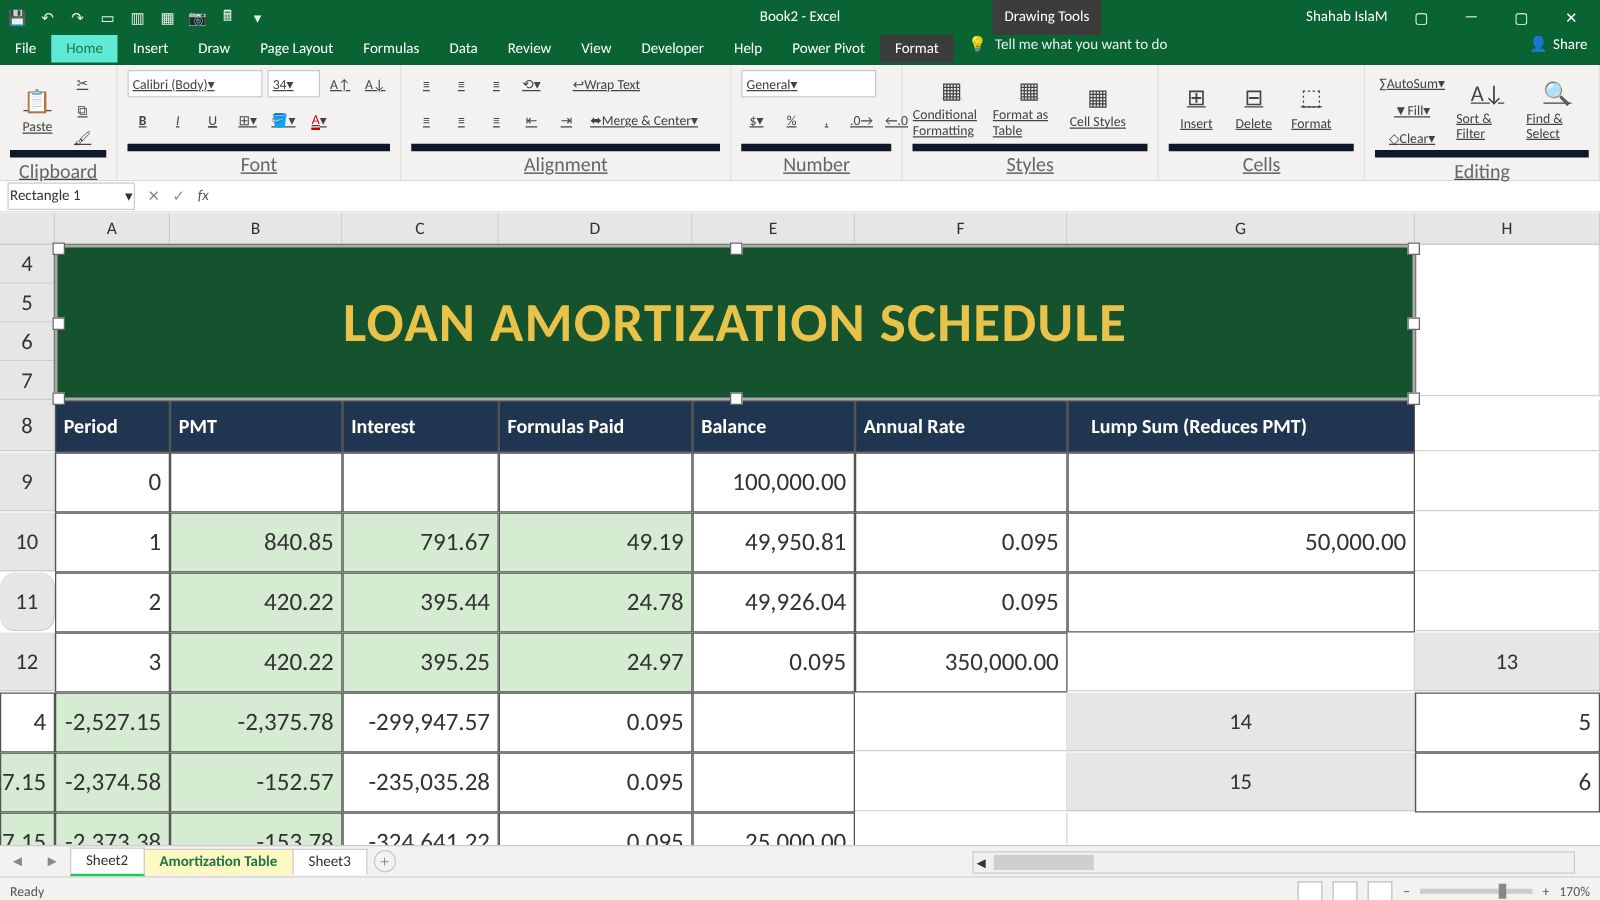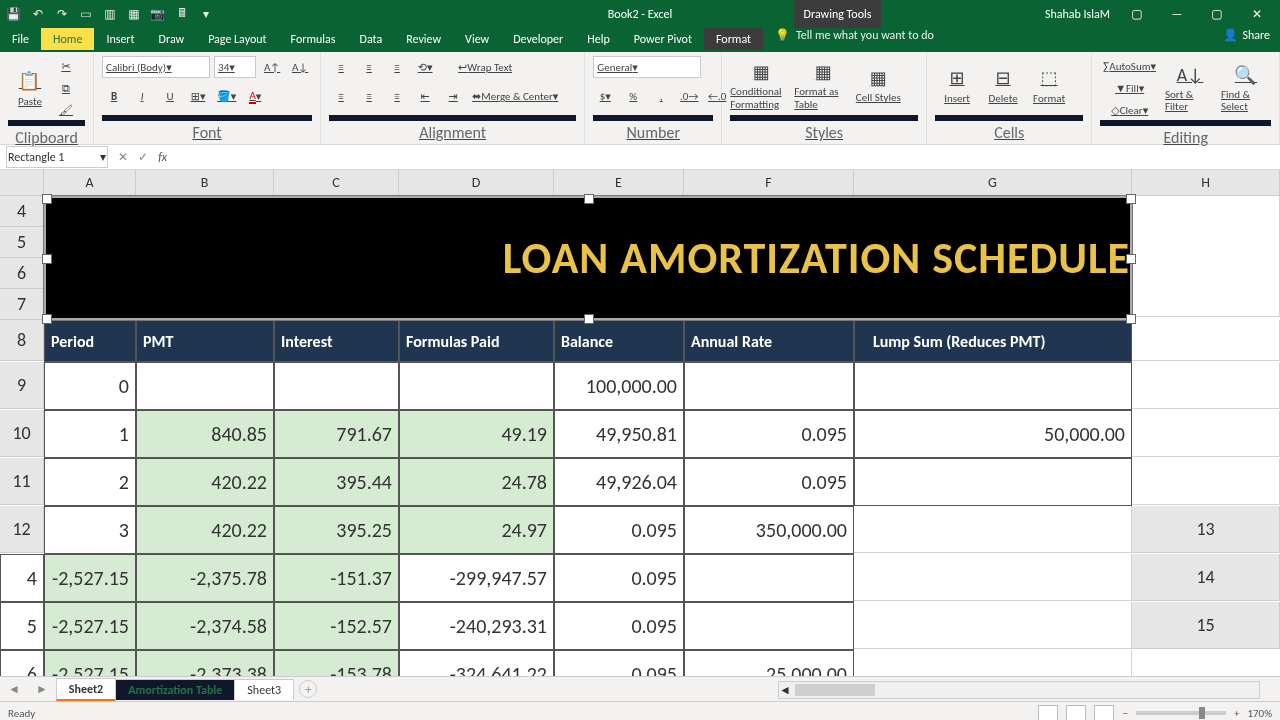--- a/index.html
+++ b/index.html
@@ -5,21 +5,21 @@
 html,body{margin:0;padding:0;width:1280px;height:720px;overflow:hidden;font-family:"Segoe UI",Calibri,Arial,sans-serif;font-size:12px;background:#fff;color:#333;}
 .titlebar{height:28px;background:#0a6332;color:#fff;display:flex;align-items:center;position:relative;font-size:12px;}
 .titlebar .qat{display:flex;gap:8px;padding:0 6px;align-items:center;height:100%;}
 .titlebar .qat span{display:inline-flex;width:16px;height:16px;align-items:center;justify-content:center;opacity:.9;}
 .titlebar .center{position:absolute;left:50%;transform:translateX(-50%);}
 .titlebar .tools{position:absolute;left:62%;top:0;height:100%;display:flex;align-items:center;padding:0 10px;background:#3c3c3c;}
 .titlebar .right{position:absolute;right:0;display:flex;align-items:center;gap:14px;padding:0 10px;height:100%;}
 .titlebar .winbtn{width:26px;text-align:center;}
 .tabs{height:24px;background:#0a6332;display:flex;align-items:flex-start;color:#fff;font-size:12px;position:relative;}
 .tabs .tab{padding:4px 12px 4px;cursor:default;}
-.tabs .tab.active{background:#fde047;color:#227447;}
+.tabs .tab.active{background:#5eead4;color:#227447;}
 .tabs .fmt{background:#3c3c3c;color:#fff;}
 .tabs .tell{margin-left:12px;display:flex;align-items:center;gap:6px;opacity:.9;}
 .tabs .share{position:absolute;right:10px;display:flex;align-items:center;gap:4px;}
 .ribbon{height:92px;background:#f3f2f1;border-bottom:1px solid #d9d9d9;display:flex;align-items:stretch;font-size:11px;color:#444;}
 .group{border-right:1px solid #e1e1e1;padding:4px 8px 2px;display:flex;flex-direction:column;justify-content:space-between;position:relative;text-decoration:underline;}
 .group .label{text-align:center;font-size:16px;color:#666;padding-top:2px;border-top:6px solid #0f172a;}
 .row{display:flex;align-items:center;gap:4px;height:22px;}
 .bigbtn{display:flex;flex-direction:column;align-items:center;justify-content:center;width:44px;gap:2px;}
 .bigbtn .ic{width:24px;height:24px;display:flex;align-items:center;justify-content:center;font-size:18px;}
 .bigbtn .lbl{font-size:11px;}
@@ -28,31 +28,31 @@
 .namebox-row{height:24px;border-bottom:1px solid #d9d9d9;display:flex;align-items:center;background:#fff;}
 .namebox{width:98px;height:20px;border:1px solid #ccc;margin:0 2px 0 6px;padding:0 1px;display:flex;align-items:center;justify-content:space-between;font-size:12px;}
 .fx-area{display:flex;align-items:center;gap:10px;flex:1;padding-left:8px;color:#888;}
 .fx-area .fx{font-style:italic;color:#555;}
 .sheet{height:calc(720px - 28px - 24px - 92px - 24px - 24px - 22px);overflow:hidden;background:#fff;position:relative;}
 .grid{display:grid;grid-template-columns:44px 92px 138px 125px 155px 130px 170px 278px 148px;}
 .colh,.rowh{background:#e6e6e6;border-right:1px solid #ccc;border-bottom:1px solid #ccc;display:flex;align-items:center;justify-content:center;font-size:14px;height:25px;color:#333;}
 .corner{background:#e6e6e6;border-right:1px solid #ccc;border-bottom:1px solid #ccc;}
 .rowh{justify-content:center;height:46px;font-size:18px;}
 .cell{border-right:1px solid #d4d4d4;border-bottom:1px solid #d4d4d4;height:46px;display:flex;align-items:center;justify-content:flex-end;padding:0 6px;font-size:20px;font-family:Calibri,Arial,sans-serif;}
-.banner{grid-column:2 / 9;background:#000000;border:2px solid #aaa;box-shadow:0 0 0 1px #777;height:120px;display:flex;align-items:center;justify-content:flex-end;position:relative;}
+.banner{grid-column:2 / 9;background:#14532d;border:2px solid #aaa;box-shadow:0 0 0 1px #777;height:120px;display:flex;align-items:center;justify-content:center;position:relative;}
 .banner-text{font-size:44px;font-weight:bold;color:#e9c24a;letter-spacing:1px;}
 .hdr{background:#203650;color:#fff;font-weight:bold;justify-content:flex-start;font-size:16px;}
 .green{background:#d6ecd2;}
 .tborder{border:1px solid #555;}
 .handle{position:absolute;width:8px;height:8px;background:#fff;border:1px solid #666;}
 .sheet-tabs{height:24px;background:#f3f2f1;border-top:1px solid #ccc;display:flex;align-items:center;font-size:12px;position:relative;}
 .sheet-tabs .nav{padding:0 8px;color:#888;}
 .stab{padding:3px 12px;border:1px solid #ccc;border-bottom:none;background:#fff;margin-right:-1px;}
-.stab.active{background:#fff;border-bottom:2px solid #f97316;font-weight:bold;}
-.stab.hl{background:#0f172a;color:#227447;font-weight:bold;}
+.stab.active{background:#fff;border-bottom:2px solid #22c55e;font-weight:normal;}
+.stab.hl{background:#fef9c3;color:#227447;font-weight:bold;}
 .addsheet{margin-left:6px;color:#888;width:16px;height:16px;border:1px solid #ccc;border-radius:50%;display:flex;align-items:center;justify-content:center;}
 .hscroll{position:absolute;right:20px;width:480px;height:16px;background:#f0f0f0;border:1px solid #ccc;top:4px;display:flex;align-items:center;}
 .hscroll .thumb{width:80px;height:12px;background:#cfcfcf;margin-left:4px;}
 .status{height:22px;background:#f3f2f1;border-top:1px solid #ccc;display:flex;align-items:center;justify-content:space-between;padding:0 8px;font-size:11px;color:#555;}
 .status .right{display:flex;align-items:center;gap:8px;}
 .viewbtn{width:18px;height:14px;border:1px solid #bbb;background:#fff;}
 .zoom-slider{width:90px;height:4px;background:#ccc;position:relative;}
 .zoom-slider .th{position:absolute;top:-4px;left:70%;width:6px;height:12px;background:#888;}
 </style>
 </head>
@@ -285,52 +285,51 @@
       <div class="cell"></div>
       <div class="rowh" style="height: 46px;">10</div>
       <div class="cell tborder">1</div>
       <div class="cell tborder green">840.85</div>
       <div class="cell tborder green">791.67</div>
       <div class="cell tborder green">49.19</div>
       <div class="cell tborder">49,950.81</div>
       <div class="cell tborder">0.095</div>
       <div class="cell tborder">50,000.00</div>
       <div class="cell"></div>
-      <div class="rowh" style="height: 46px;">11</div>
+      <div class="rowh" style="height: 46px; border-radius: 12px;">11</div>
       <div class="cell tborder">2</div>
       <div class="cell tborder green">420.22</div>
       <div class="cell tborder green">395.44</div>
       <div class="cell tborder green">24.78</div>
       <div class="cell tborder">49,926.04</div>
       <div class="cell tborder">0.095</div>
       <div class="cell tborder"></div>
       <div class="cell"></div>
       <div class="rowh" style="height: 46px;">12</div>
       <div class="cell tborder">3</div>
       <div class="cell tborder green">420.22</div>
       <div class="cell tborder green">395.25</div>
       <div class="cell tborder green">24.97</div>
       <div class="cell tborder">0.095</div>
       <div class="cell tborder">350,000.00</div>
       <div class="cell"></div>
       <div class="rowh" style="height: 46px;">13</div>
       <div class="cell tborder">4</div>
       <div class="cell tborder green">-2,527.15</div>
       <div class="cell tborder green">-2,375.78</div>
-      <div class="cell tborder green">-151.37</div>
       <div class="cell tborder">-299,947.57</div>
       <div class="cell tborder">0.095</div>
       <div class="cell tborder"></div>
       <div class="cell"></div>
       <div class="rowh" style="height: 46px;">14</div>
       <div class="cell tborder">5</div>
       <div class="cell tborder green">-2,527.15</div>
       <div class="cell tborder green">-2,374.58</div>
       <div class="cell tborder green">-152.57</div>
-      <div class="cell tborder">-240,293.31</div>
+      <div class="cell tborder">-235,035.28</div>
       <div class="cell tborder">0.095</div>
       <div class="cell tborder"></div>
       <div class="cell"></div>
       <div class="rowh" style="height: 46px;">15</div>
       <div class="cell tborder">6</div>
       <div class="cell tborder green">-2,527.15</div>
       <div class="cell tborder green">-2,373.38</div>
       <div class="cell tborder green">-153.78</div>
       <div class="cell tborder">-324,641.22</div>
       <div class="cell tborder">0.095</div>

